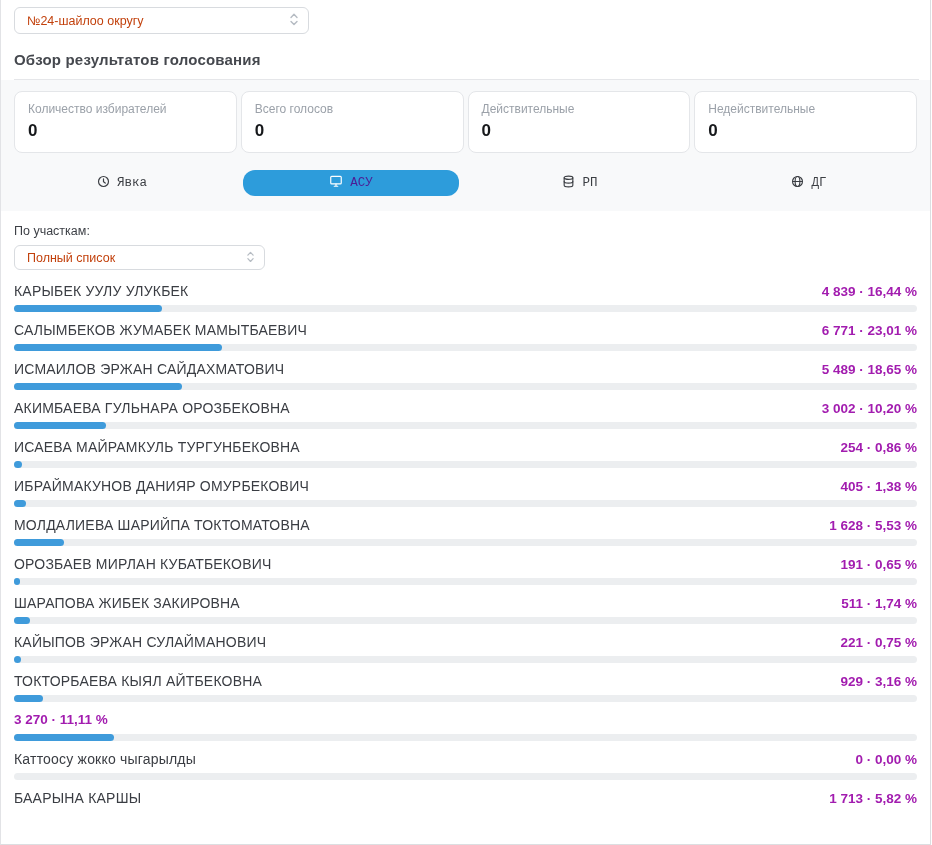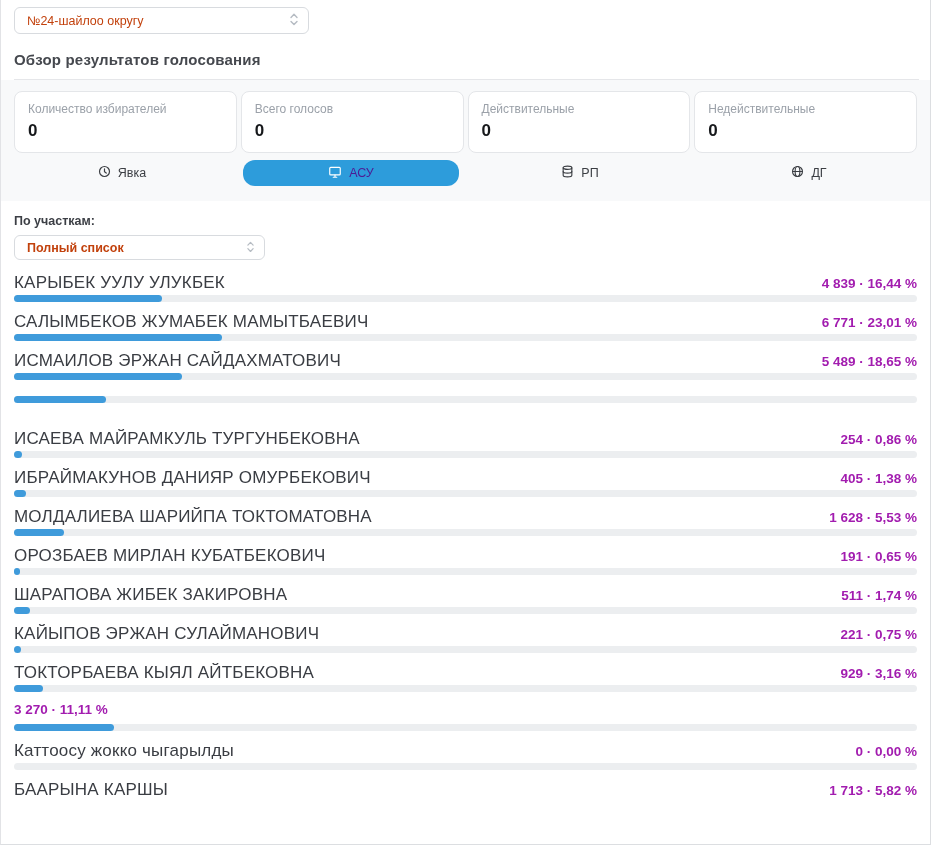--- a/index.html
+++ b/index.html
@@ -22,36 +22,36 @@
 
   
   .stats-band { background:#f8f9fa; padding:11px 13px 15px; }
   .cards { display:grid; grid-template-columns:repeat(4,1fr); gap:4px; }
   .card { background:#fff; border:1px solid #e4e6e9; border-radius:8px;
           height:62px; padding:10px 13px; }
   .card-label { font-size:12px; color:#9ba1a9; }
   .card-value { font-size:17px; font-weight:bold; color:#16181b; margin-top:5px; }
 
   
-  .tabs { display:grid; grid-template-columns:repeat(4,1fr); gap:13px; margin-top:7px; }
+  .tabs { display:grid; grid-template-columns:repeat(4,1fr); gap:13px; margin-top:17px;font-family:Liberation Mono, monospace; }
   .tab { height:26px; display:flex; align-items:center; justify-content:center; gap:7px;
          font-size:12.5px; color:#3b3e43; cursor:pointer; border-radius:12px; background:transparent; }
   .tab.active { background:#2d9cdb; color:#4c1d95; }
   .tab svg { flex:0 0 auto; }
 
   
-  .filter { padding:13px 13px 0;font-weight:bold; }
+  .filter { padding:13px 13px 0; }
   .filter-label { font-size:12.5px; color:#3c3f45; }
   .precinct-select { width:251px; margin-top:7px; height:25px; }
 
   
   .results { padding:3px 13px 0; }
   .row { height:39px; padding-top:10px; }
   .row-line { display:flex; justify-content:space-between; align-items:baseline; height:16px; }
-  .cand-name { font-size:17px; color:#3a3d43; letter-spacing:.2px;
+  .cand-name { font-size:14px; color:#3a3d43; letter-spacing:.2px;
                white-space:nowrap; overflow:hidden; }
   .cand-value { font-size:13.5px; font-weight:bold; color:#a21caf; white-space:nowrap; }
   .bar-track { margin-top:6px; height:7px; border-radius:4px; background:#eceef0; position:relative; }
   .bar-fill { position:absolute; left:0; top:0; height:7px; border-radius:4px; background:#3f9bdb; }
 
   .chev { color:#b6bcc3; }
 </style>
 </head>
 <body>
 
@@ -172,20 +172,24 @@
         <span class="cand-name">ИСМАИЛОВ ЭРЖАН САЙДАХМАТОВИЧ</span>
         <span class="cand-value">5 489 · 18,65 %</span>
       </div>
       <div class="bar-track">
         <div class="bar-fill" style="width: 18.65%; background: rgb(63, 155, 219);"></div>
       </div>
     </div>
 
 
     <div class="row">
+      <div class="row-line">
+        <span class="cand-name">АКИМБАЕВА ГУЛЬНАРА ОРОЗБЕКОВНА</span>
+        <span class="cand-value">3 002 · 10,20 %</span>
+      </div>
       <div class="bar-track">
         <div class="bar-fill" style="width: 10.2%; background: rgb(63, 155, 219);"></div>
       </div>
     </div>
 
     <div class="row">
       <div class="row-line">
         <span class="cand-name">ИСАЕВА МАЙРАМКУЛЬ ТУРГУНБЕКОВНА</span>
         <span class="cand-value">254 · 0,86 %</span>
       </div>

